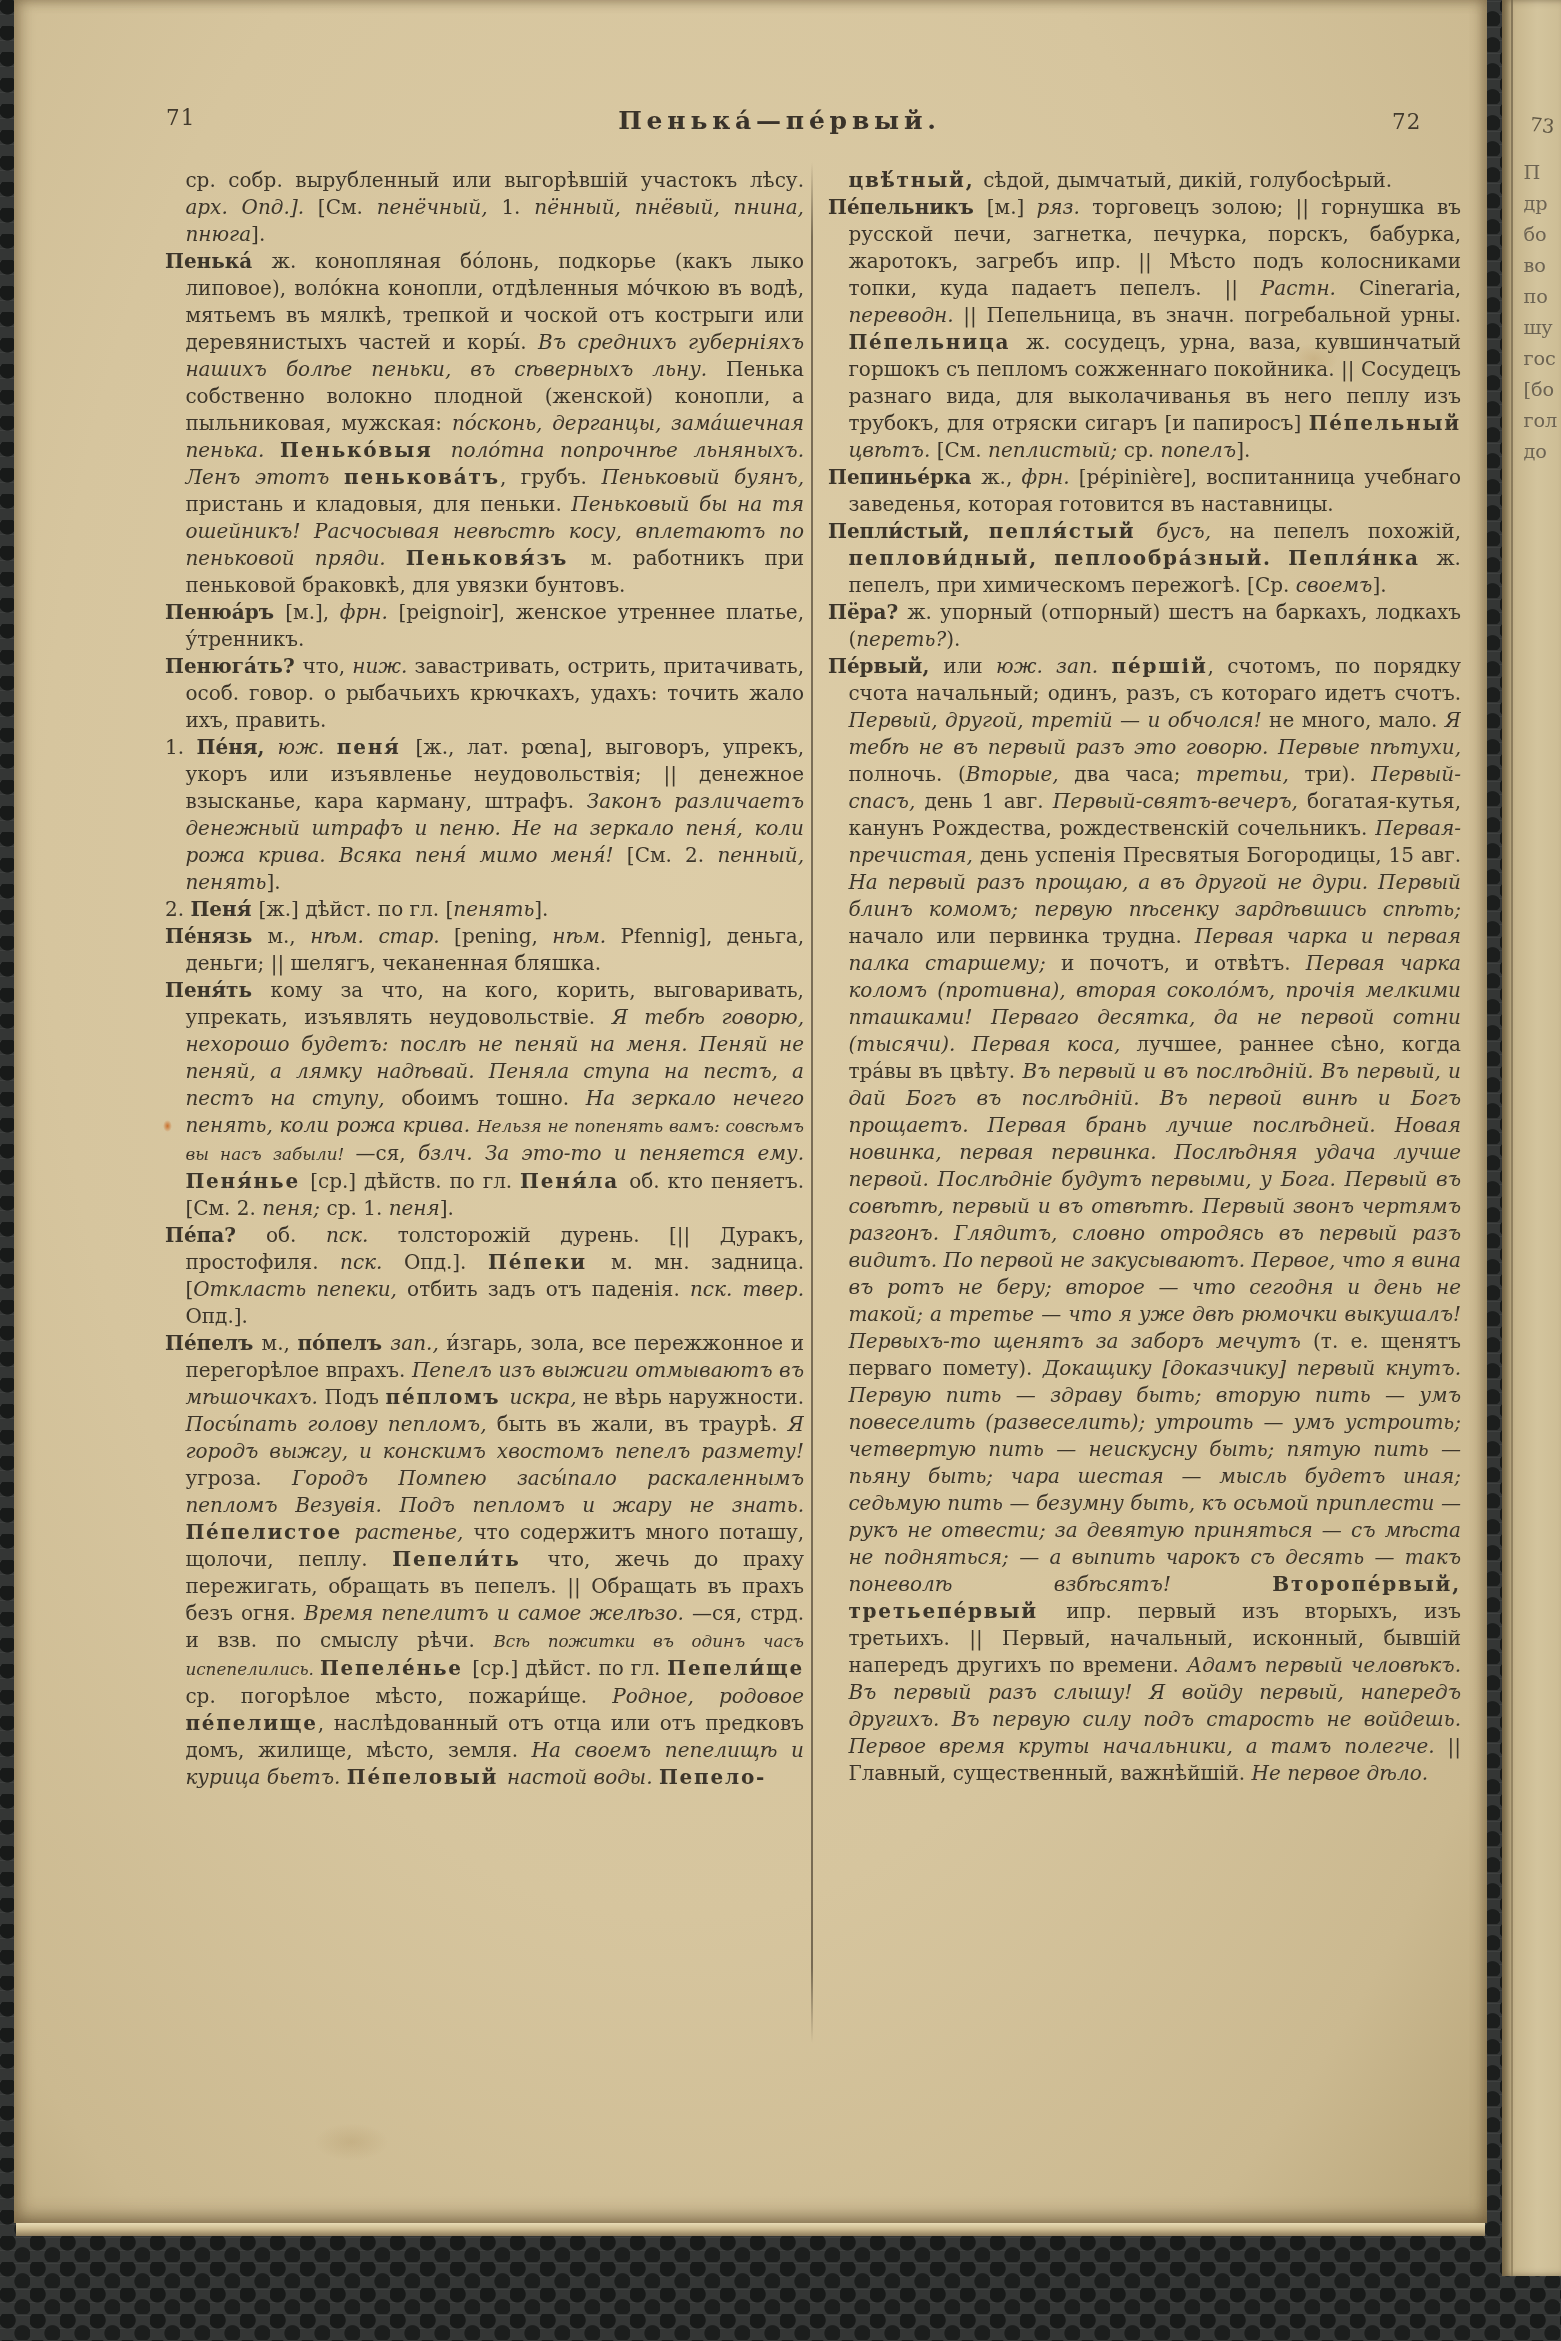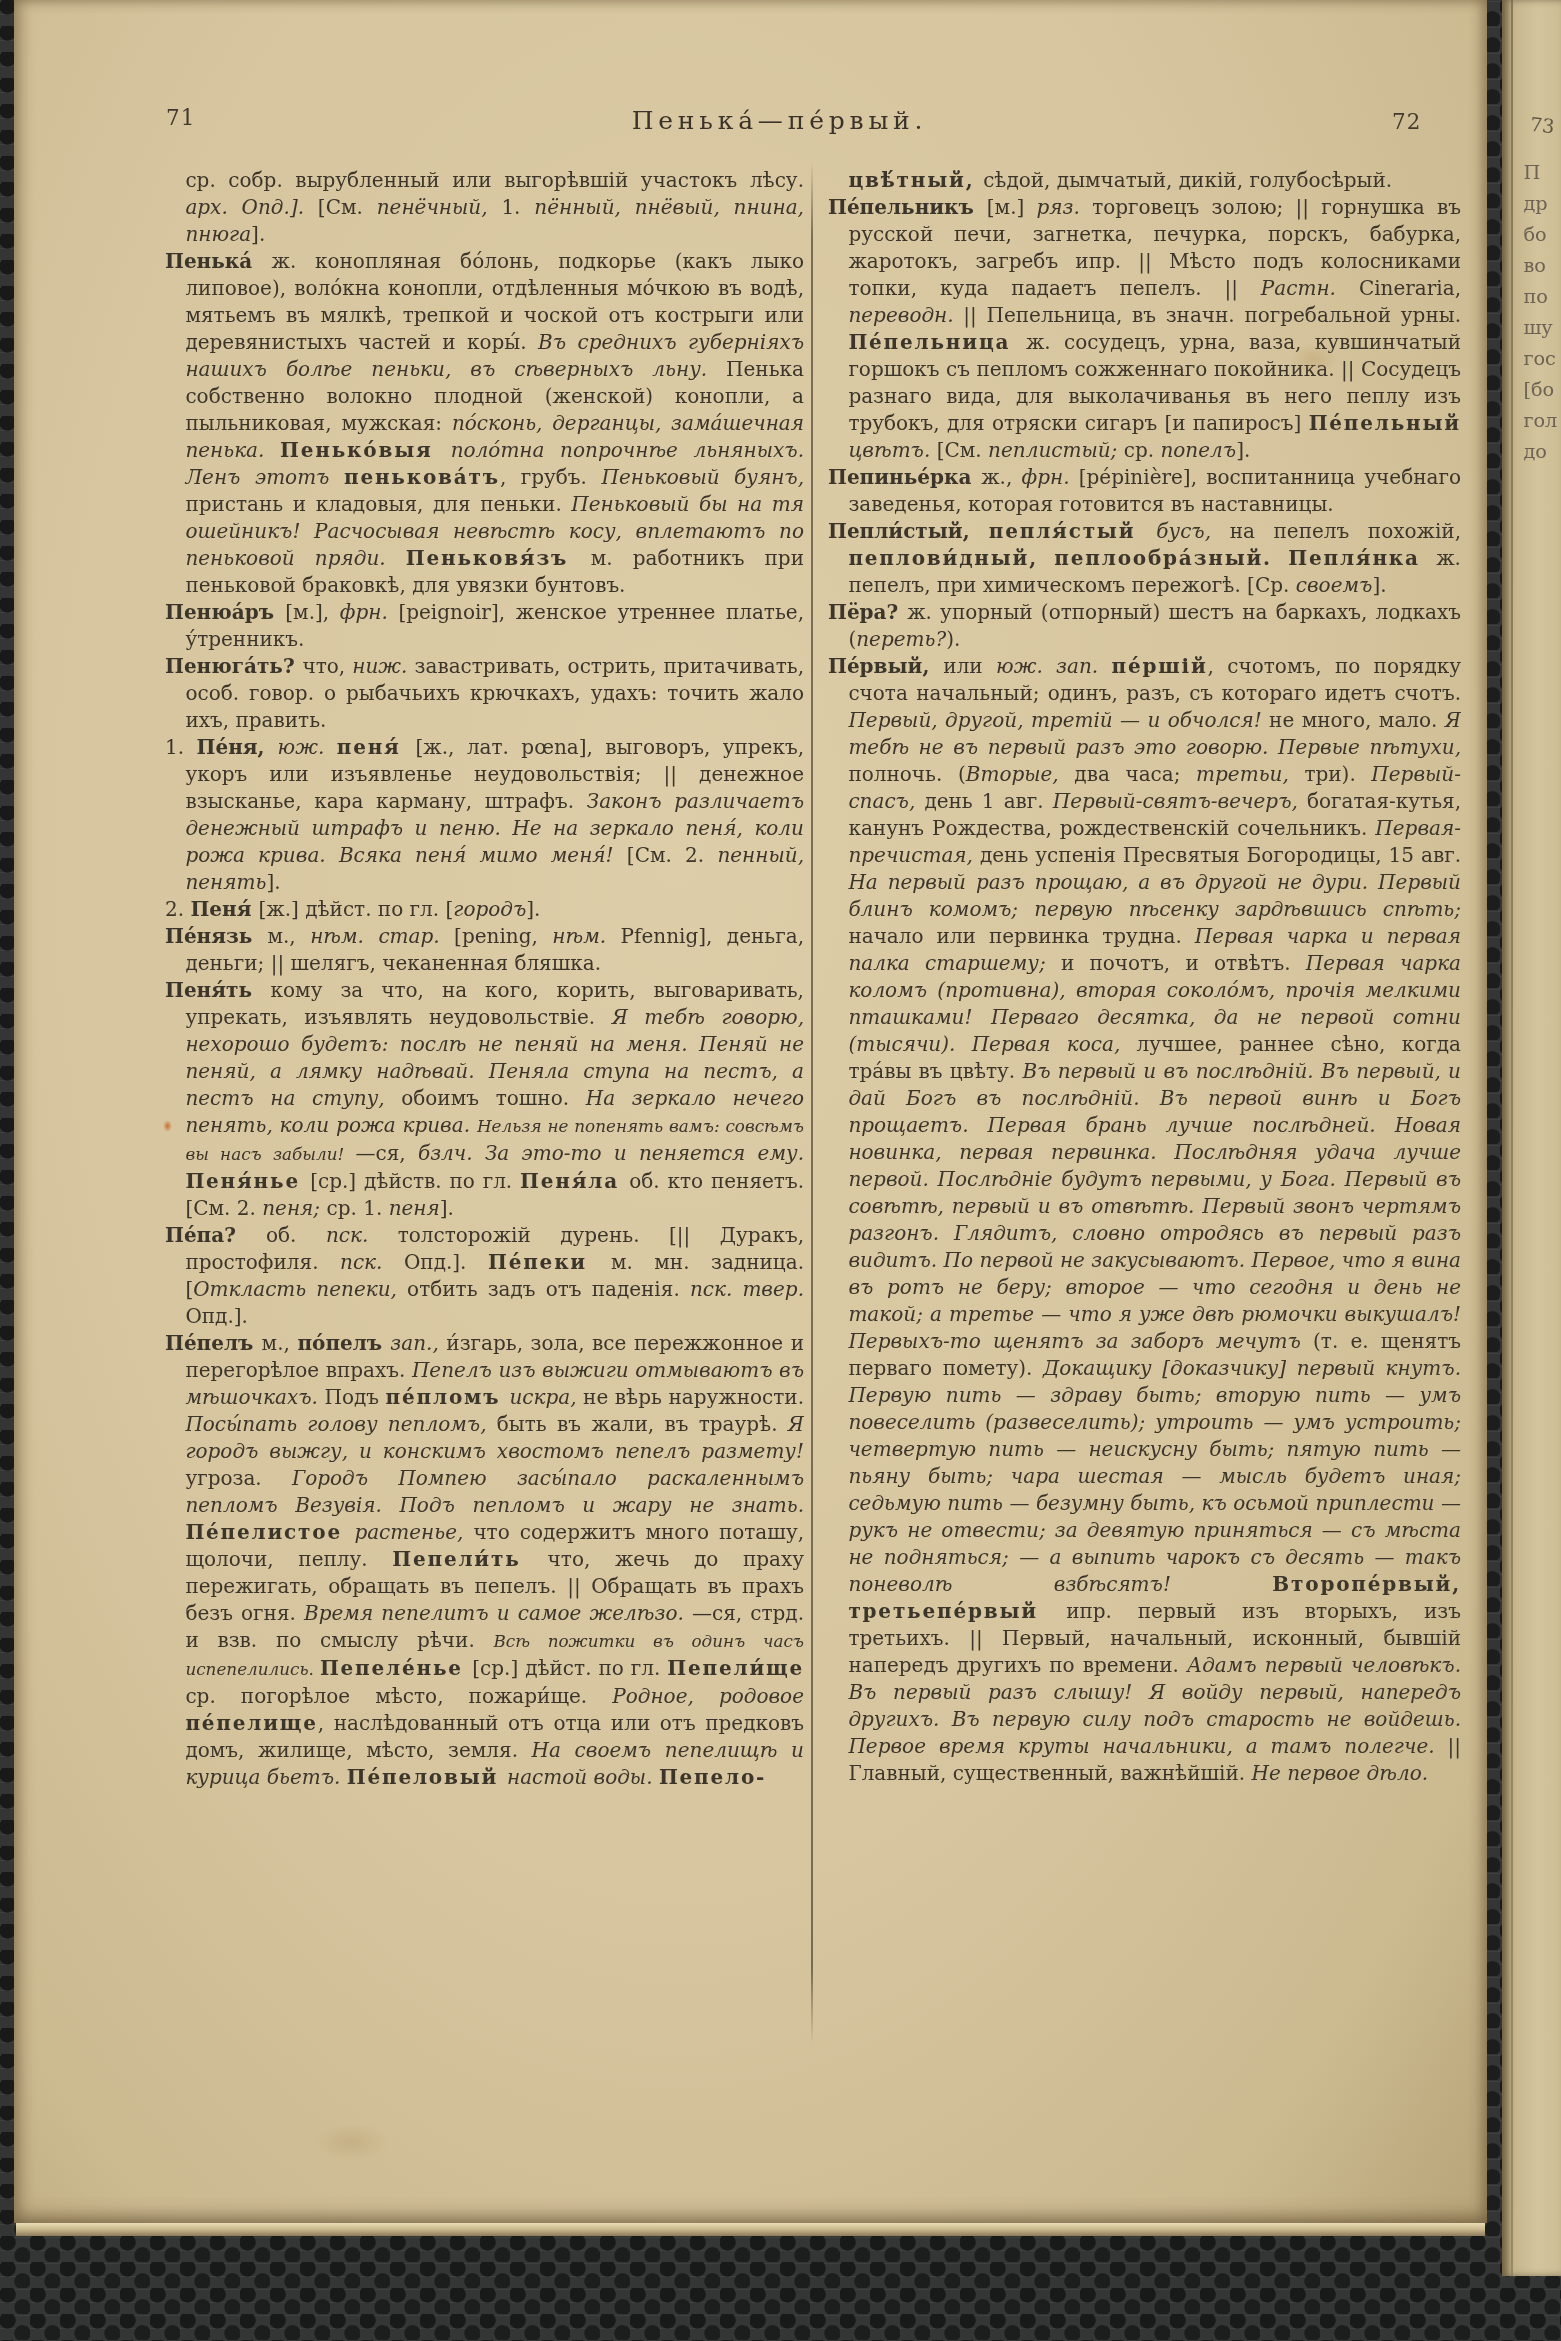--- a/index.html
+++ b/index.html
@@ -35,21 +35,21 @@
     content:"";position:absolute;left:8.6px;top:0;width:2.1px;height:100%;
     background:linear-gradient(#6f6248,#8a7a58);opacity:.7;
   }
 
   .folio{position:absolute;font-size:21.4px;color:#423a2d;letter-spacing:1.1px;}
   .folio-left{left:152px;top:105px;}
   .folio-right{left:1378px;top:109px;}
   .running-title{
     position:absolute;top:106px;left:0;width:100%;text-align:center;
     transform:translateX(29px);
-    font-weight:normal;font-size:25px;letter-spacing:4.8px;color:#3a332a;
+    font-weight:bold;font-size:25px;letter-spacing:4.8px;color:#3a332a;
   }
   .divider{
     position:absolute;left:797px;top:162px;width:1.6px;height:1881px;
     background:linear-gradient(rgba(62,52,38,0), rgba(62,52,38,.62) 4%, rgba(62,52,38,.62) 96%, rgba(62,52,38,0));
   }
 
   .col{
     position:absolute;top:167px;height:1909px;overflow:hidden;
     font-size:20px;line-height:27px;color:#3c352a;text-align:justify;
   }
@@ -84,21 +84,21 @@
     <div class="folio folio-right">72</div>
 
     <div class="divider"></div>
 
     <div class="col col-left">
         <p class="para cont"><span class="rn">ср. собр. вырубленный или выгорѣвшій участокъ лѣсу. </span><span class="ri">арх. Опд.]. </span><span class="rn">[См. </span><span class="ri">пенёчный,</span><span class="rn"> 1. </span><span class="ri">пённый, пнёвый, пнина, пнюга</span><span class="rn">].</span></p>
         <p class="para"><span class="rb">Пенька́ </span><span class="rn">ж. конопляная бо́лонь, подкорье (какъ лыко липовое), воло́кна конопли, отдѣленныя мо́чкою въ водѣ, мятьемъ въ мялкѣ, трепкой и чоской отъ кострыги или деревянистыхъ частей и коры́. </span><span class="ri">Въ среднихъ губерніяхъ нашихъ болѣе пеньки, въ сѣверныхъ льну. </span><span class="rn">Пенька собственно волокно плодной (женской) конопли, а пыльниковая, мужская: </span><span class="ri">по́сконь, дерганцы, зама́шечная пенька. </span><span class="rbs">Пенько́выя </span><span class="ri">поло́тна попрочнѣе льняныхъ. Ленъ этотъ </span><span class="rbs">пенькова́тъ</span><span class="rn">, грубъ. </span><span class="ri">Пеньковый буянъ, </span><span class="rn">пристань и кладовыя, для пеньки. </span><span class="ri">Пеньковый бы на тя ошейникъ! Расчосывая невѣстѣ косу, вплетаютъ по пеньковой пряди. </span><span class="rbs">Пеньковя́зъ </span><span class="rn">м. работникъ при пеньковой браковкѣ, для увязки бунтовъ.</span></p>
         <p class="para"><span class="rb">Пенюа́ръ </span><span class="rn">[м.], </span><span class="ri">фрн. </span><span class="rn">[peignoir], женское утреннее платье, у́тренникъ.</span></p>
         <p class="para"><span class="rb">Пенюга́ть? </span><span class="rn">что, </span><span class="ri">ниж. </span><span class="rn">завастривать, острить, притачивать, особ. говор. о рыбачьихъ крючкахъ, удахъ: точить жало ихъ, править.</span></p>
         <p class="para"><span class="rn">1. </span><span class="rb">Пе́ня, </span><span class="ri">юж. </span><span class="rbs">пеня́ </span><span class="rn">[ж., лат. pœna], выговоръ, упрекъ, укоръ или изъявленье неудовольствія; || денежное взысканье, кара карману, штрафъ. </span><span class="ri">Законъ различаетъ денежный штрафъ и пеню. Не на зеркало пеня́, коли рожа крива. Всяка пеня́ мимо меня́! </span><span class="rn">[См. 2. </span><span class="ri">пенный, пенять</span><span class="rn">].</span></p>
-        <p class="para"><span class="rn">2. </span><span class="rb">Пеня́ </span><span class="rn">[ж.] дѣйст. по гл. [</span><span class="ri">городъ</span><span class="rn">].</span></p>
+        <p class="para"><span class="rn">2. </span><span class="rb">Пеня́ </span><span class="rn">[ж.] дѣйст. по гл. [</span><span class="ri">пенять</span><span class="rn">].</span></p>
         <p class="para"><span class="rb">Пе́нязь </span><span class="rn">м., </span><span class="ri">нѣм. стар. </span><span class="rn">[pening, </span><span class="ri">нѣм. </span><span class="rn">Pfennig], деньга, деньги; || шелягъ, чеканенная бляшка.</span></p>
         <p class="para"><span class="rb">Пеня́ть </span><span class="rn">кому за что, на кого, корить, выговаривать, упрекать, изъявлять неудовольствіе. </span><span class="ri">Я тебѣ говорю, нехорошо будетъ: послѣ не пеняй на меня. Пеняй не пеняй, а лямку надѣвай. Пеняла ступа на пестъ, а пестъ на ступу, </span><span class="rn">обоимъ тошно. </span><span class="ri">На зеркало нечего пенять, коли рожа крива. </span><span class="rsi">Нельзя не попенять вамъ: совсѣмъ вы насъ забыли! </span><span class="rn">—ся, </span><span class="ri">бзлч. За это-то и пеняется ему. </span><span class="rbs">Пеня́нье </span><span class="rn">[ср.] дѣйств. по гл. </span><span class="rbs">Пеня́ла </span><span class="rn">об. кто пеняетъ. [См. 2. </span><span class="ri">пеня; </span><span class="rn">ср. 1. </span><span class="ri">пеня</span><span class="rn">].</span></p>
         <p class="para"><span class="rb">Пе́па? </span><span class="rn">об. </span><span class="ri">пск. </span><span class="rn">толсторожій дурень. [|| Дуракъ, простофиля. </span><span class="ri">пск. </span><span class="rn">Опд.]. </span><span class="rbs">Пе́пеки </span><span class="rn">м. мн. задница. [</span><span class="ri">Откласть пепеки, </span><span class="rn">отбить задъ отъ паденія. </span><span class="ri">пск. твер. </span><span class="rn">Опд.].</span></p>
         <p class="para"><span class="rb">Пе́пелъ </span><span class="rn">м., </span><span class="rb">по́пелъ </span><span class="ri">зап., </span><span class="rn">и́згарь, зола, все пережжонное и перегорѣлое впрахъ. </span><span class="ri">Пепелъ изъ выжиги отмываютъ въ мѣшочкахъ. </span><span class="rn">Подъ </span><span class="rbs">пе́пломъ </span><span class="ri">искра, </span><span class="rn">не вѣрь наружности. </span><span class="ri">Посы́пать голову пепломъ, </span><span class="rn">быть въ жали, въ траурѣ. </span><span class="ri">Я городъ выжгу, и конскимъ хвостомъ пепелъ размету! </span><span class="rn">угроза. </span><span class="ri">Городъ Помпею засы́пало раскаленнымъ пепломъ Везувія. Подъ пепломъ и жару не знать. </span><span class="rbs">Пе́пелистое </span><span class="ri">растенье, </span><span class="rn">что содержитъ много поташу, щолочи, пеплу. </span><span class="rbs">Пепели́ть </span><span class="rn">что, жечь до праху пережигать, обращать въ пепелъ. || Обращать въ прахъ безъ огня. </span><span class="ri">Время пепелитъ и самое желѣзо. </span><span class="rn">—ся, стрд. и взв. по смыслу рѣчи. </span><span class="rsi">Всѣ пожитки въ одинъ часъ испепелились. </span><span class="rbs">Пепеле́нье </span><span class="rn">[ср.] дѣйст. по гл. </span><span class="rbs">Пепели́ще </span><span class="rn">ср. погорѣлое мѣсто, пожари́ще. </span><span class="ri">Родное, родовое </span><span class="rbs">пе́пелище</span><span class="rn">, наслѣдованный отъ отца или отъ предковъ домъ, жилище, мѣсто, земля. </span><span class="ri">На своемъ пепелищѣ и курица бьетъ. </span><span class="rbs">Пе́пеловый </span><span class="ri">настой воды. </span><span class="rbs">Пепело-</span></p>
       </div>
     <div class="col col-right">
         <p class="para cont"><span class="rbs">цвѣ́тный, </span><span class="rn">сѣдой, дымчатый, дикій, голубосѣрый.</span></p>
         <p class="para"><span class="rb">Пе́пельникъ </span><span class="rn">[м.] </span><span class="ri">ряз. </span><span class="rn">торговецъ золою; || горнушка въ русской печи, загнетка, печурка, порскъ, бабурка, жаротокъ, загребъ ипр. || Мѣсто подъ колосниками топки, куда падаетъ пепелъ. || </span><span class="ri">Растн. </span><span class="rn">Cineraria, </span><span class="ri">переводн. </span><span class="rn">|| Пепельница, въ значн. погребальной урны. </span><span class="rbs">Пе́пельница </span><span class="rn">ж. сосудецъ, урна, ваза, кувшинчатый горшокъ съ пепломъ сожженнаго покойника. || Сосудецъ разнаго вида, для выколачиванья въ него пеплу изъ трубокъ, для отряски сигаръ [и папиросъ] </span><span class="rbs">Пе́пельный </span><span class="ri">цвѣтъ. </span><span class="rn">[См. </span><span class="ri">пеплистый; </span><span class="rn">ср. </span><span class="ri">попелъ</span><span class="rn">].</span></p>
         <p class="para"><span class="rb">Пепинье́рка </span><span class="rn">ж., </span><span class="ri">фрн. </span><span class="rn">[pépinière], воспитанница учебнаго заведенья, которая готовится въ наставницы.</span></p>
         <p class="para"><span class="rb">Пепли́стый, </span><span class="rbs">пепля́стый </span><span class="ri">бусъ, </span><span class="rn">на пепелъ похожій, </span><span class="rbs">пеплови́дный, пеплообра́зный. </span><span class="rbs">Пепля́нка </span><span class="rn">ж. пепелъ, при химическомъ пережогѣ. [Ср. </span><span class="ri">своемъ</span><span class="rn">].</span></p>

